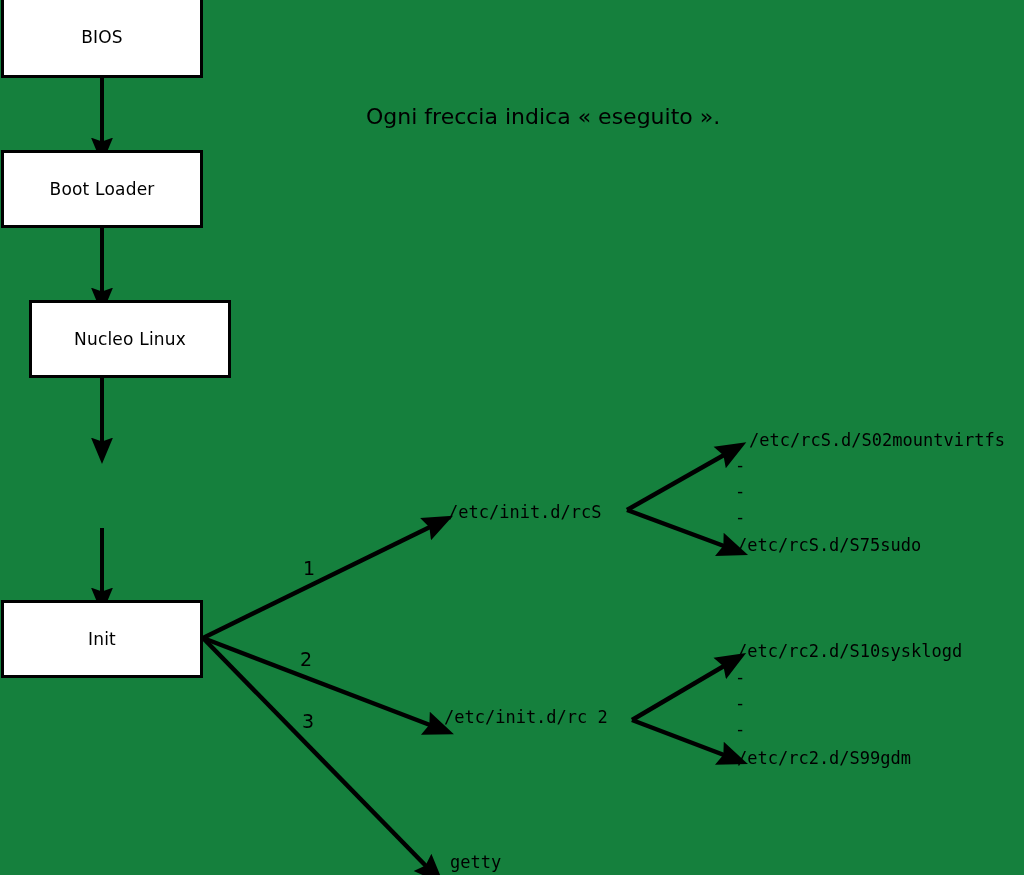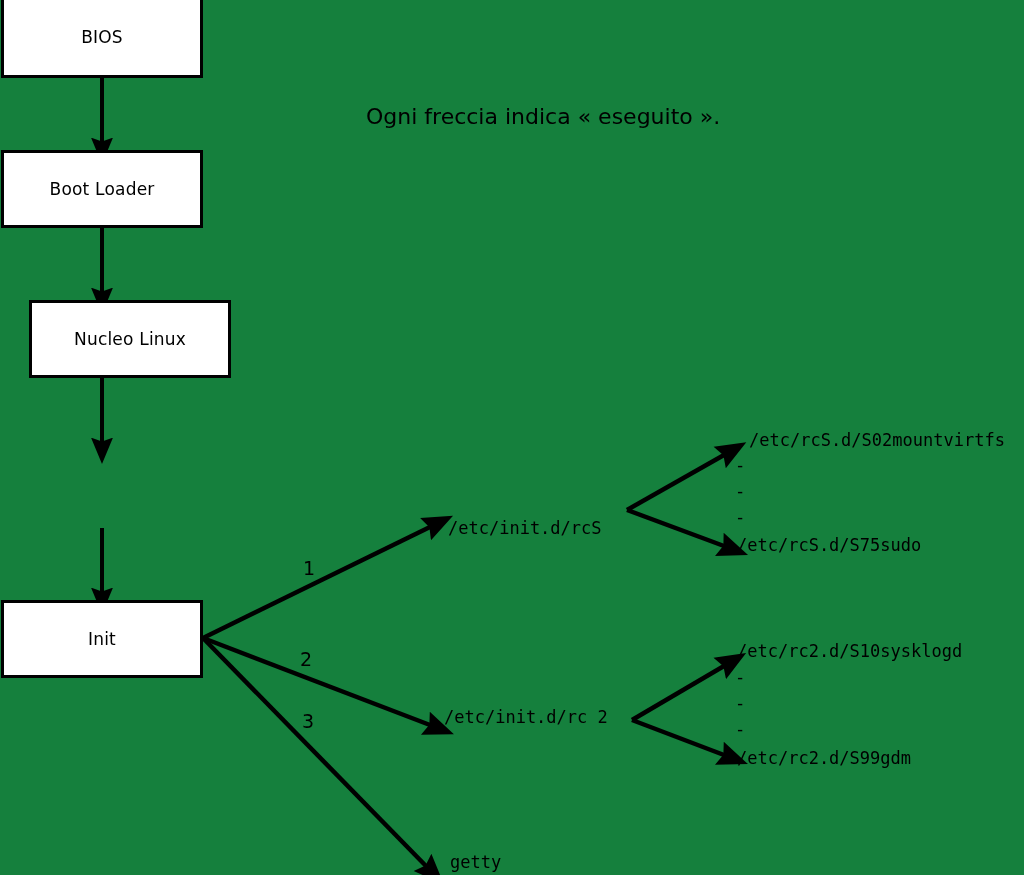--- a/index.html
+++ b/index.html
@@ -126,21 +126,21 @@
   <div class="stage-box" style="left:1px; top:600px; width:202px; height:78px;">
     <span class="stage-label">Init</span>
   </div>
 
   <div id="caption" style="left:366px; top:106px;">Ogni freccia indica « eseguito ».</div>
 
   <div class="branch-number" style="left:303px; top:559px;">1</div>
   <div class="branch-number" style="left:300px; top:650px;">2</div>
   <div class="branch-number" style="left:302px; top:712px;">3</div>
 
-  <div class="mono-label" style="left:448px; top:520px;">/etc/init.d/rcS</div>
+  <div class="mono-label" style="left:448px; top:504px;">/etc/init.d/rcS</div>
   <div class="mono-label" style="left:444px; top:709px;text-align:right;">/etc/init.d/rc 2</div>
   <div class="mono-label" style="left:450px; top:854px;">getty</div>
 
   <div class="mono-label" style="left:737px; top:432px;margin-left:12px;">/etc/rcS.d/S02mountvirtfs</div>
   <div class="dash-label" style="left:735px; top:457px;">-</div>
   <div class="dash-label" style="left:735px; top:483px;">-</div>
   <div class="dash-label" style="left:735px; top:509px;">-</div>
   <div class="mono-label" style="left:737px; top:537px;">/etc/rcS.d/S75sudo</div>
 
   <div class="mono-label" style="left:737px; top:643px;">/etc/rc2.d/S10sysklogd</div>

